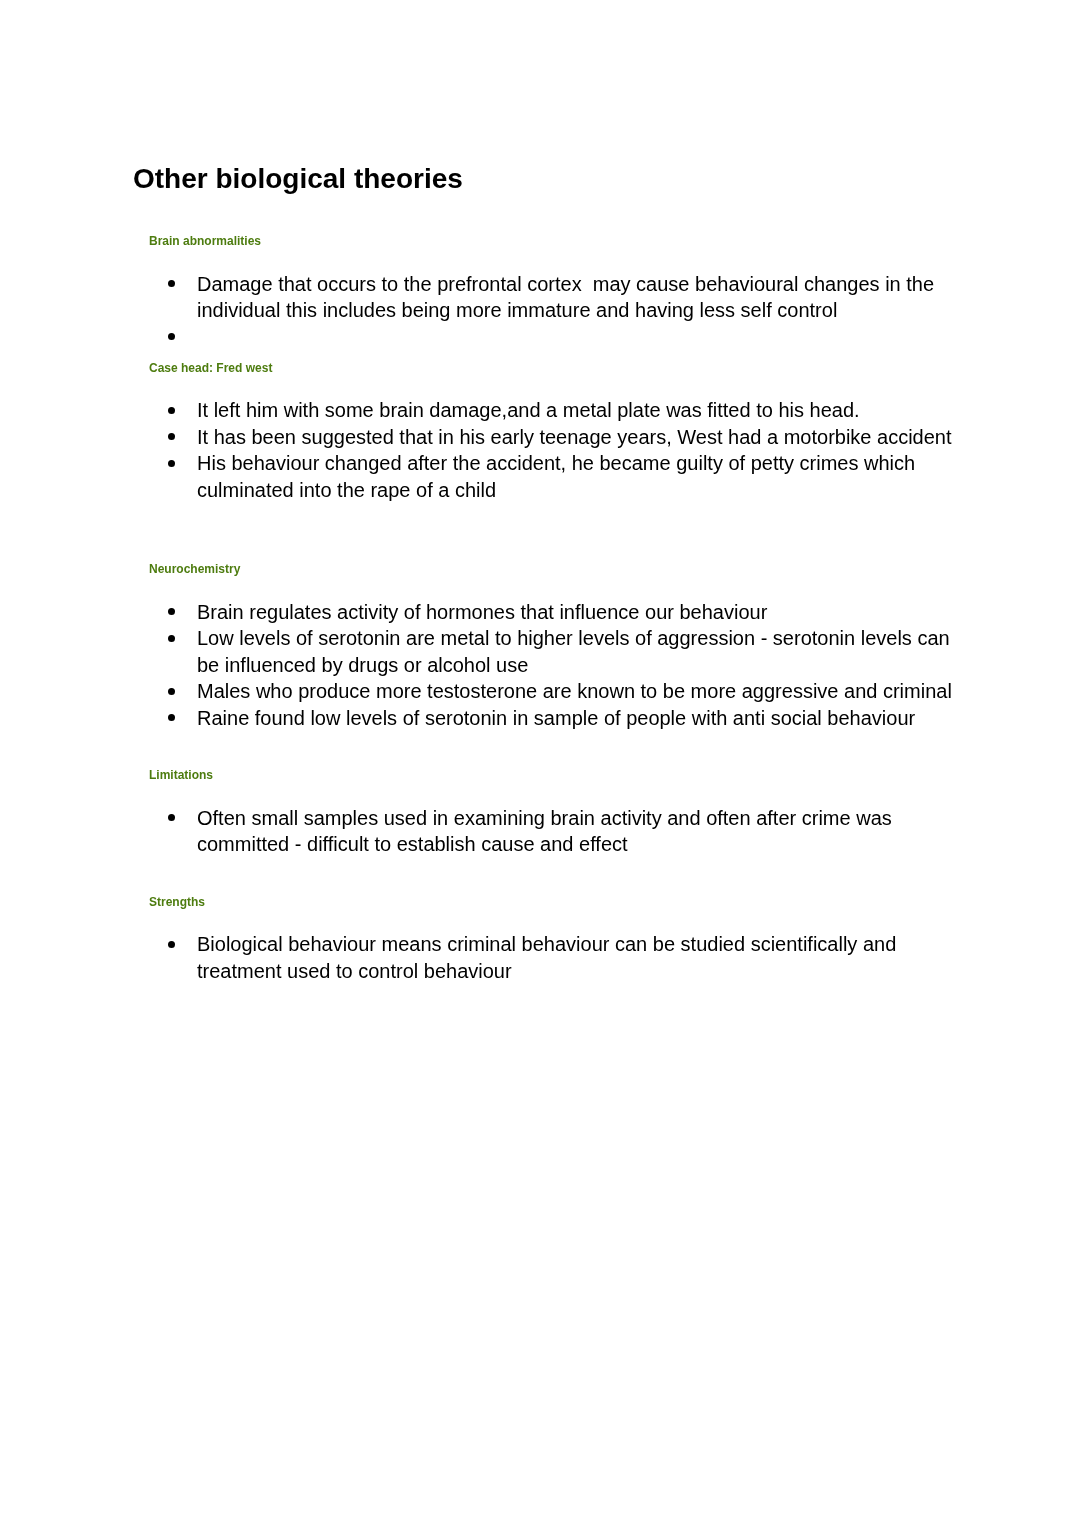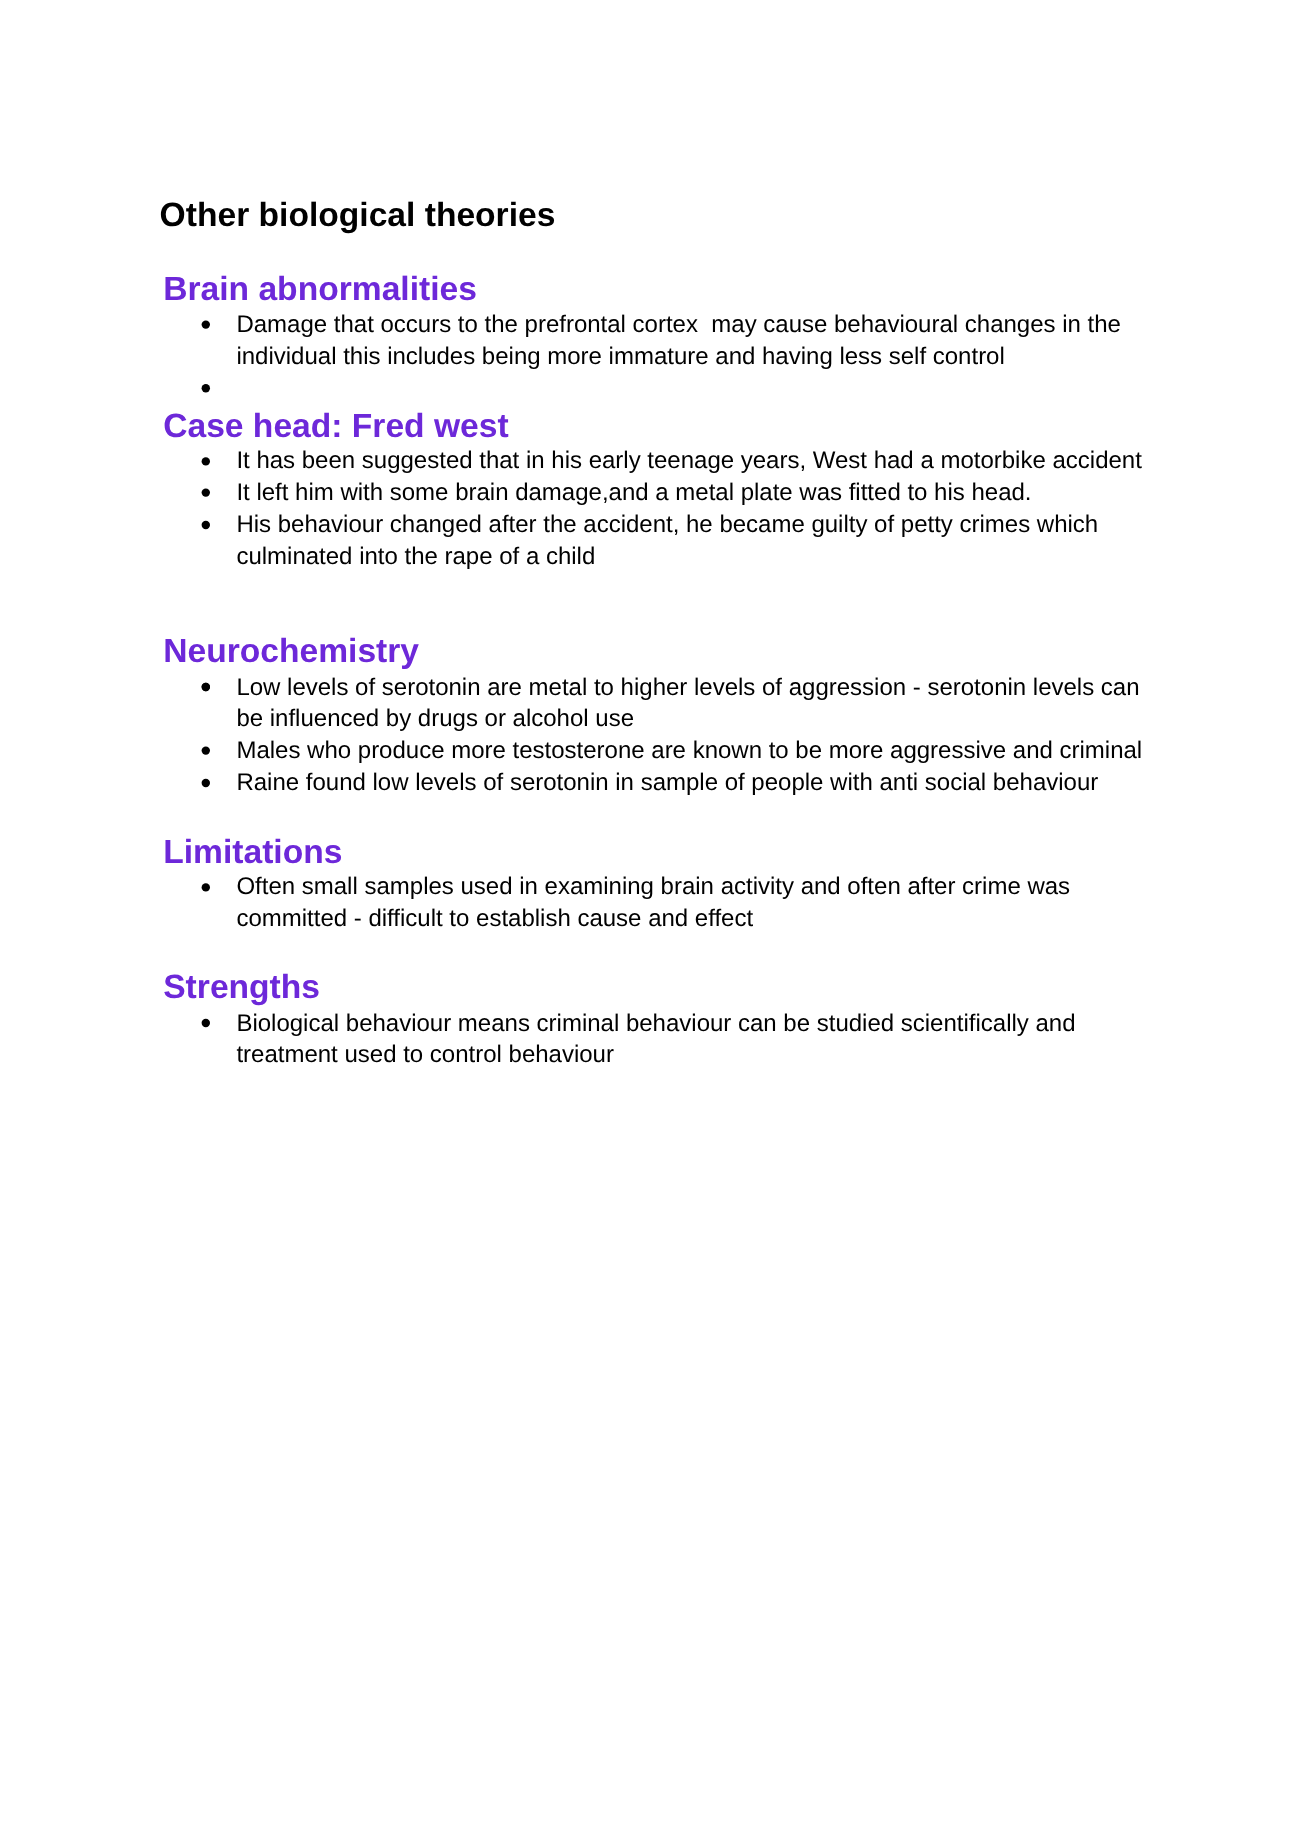--- a/index.html
+++ b/index.html
@@ -28,25 +28,25 @@
     line-height: 36px;
     color: #000000;
   }
   .doc-section {
     margin-top: 31px;
   }
   .doc-section.extra-gap {
     margin-top: 53px;
   }
   .section-heading {
-    margin: 3px;
-    font-size: 28px;
+    margin: 16px;
+    font-size: 12px;
     font-weight: bold;
     line-height: 26.5px;
-    color: #6d28d9;
+    color: #4d7c0f;
   }
   .bullet-list {
     margin: 2px 0 0 0;
     padding: 0;
     list-style: none;
   }
   .bullet-item {
     position: relative;
     padding-left: 64px;
     font-size: 20px;
@@ -83,41 +83,42 @@
     <span class="bullet-dot"></span>
   </li>
 </ul>
   </section>
 
   <section class="doc-section">
     <h2 class="section-heading">Case head: Fred west</h2>
     <ul class="bullet-list">
   <li class="bullet-item">
     <span class="bullet-dot"></span>
-    <span class="bullet-text">It has been suggested that in his early teenage years, West had a motorbike accident</span>
+    <span class="bullet-text">It left him with some brain damage,and a metal plate was fitted to his head.</span>
   </li>
 
   <li class="bullet-item">
     <span class="bullet-dot"></span>
-    <span class="bullet-text">It left him with some brain damage,and a metal plate was fitted to his head.</span>
+    <span class="bullet-text">It has been suggested that in his early teenage years, West had a motorbike accident</span>
   </li>
 
   <li class="bullet-item">
     <span class="bullet-dot"></span>
     <span class="bullet-text">His behaviour changed after the accident, he became guilty of petty crimes which culminated into the rape of a child</span>
   </li>
 
 </ul>
   </section>
 
   <section class="doc-section extra-gap">
     <h2 class="section-heading">Neurochemistry</h2>
     <ul class="bullet-list">
   <li class="bullet-item">
     <span class="bullet-dot"></span>
+    <span class="bullet-text">Brain regulates activity of hormones that influence our behaviour</span>
   </li>
 
   <li class="bullet-item">
     <span class="bullet-dot"></span>
     <span class="bullet-text">Low levels of serotonin are metal to higher levels of aggression - serotonin levels can be influenced by drugs or alcohol use</span>
   </li>
 
   <li class="bullet-item">
     <span class="bullet-dot"></span>
     <span class="bullet-text">Males who produce more testosterone are known to be more aggressive and criminal</span>

